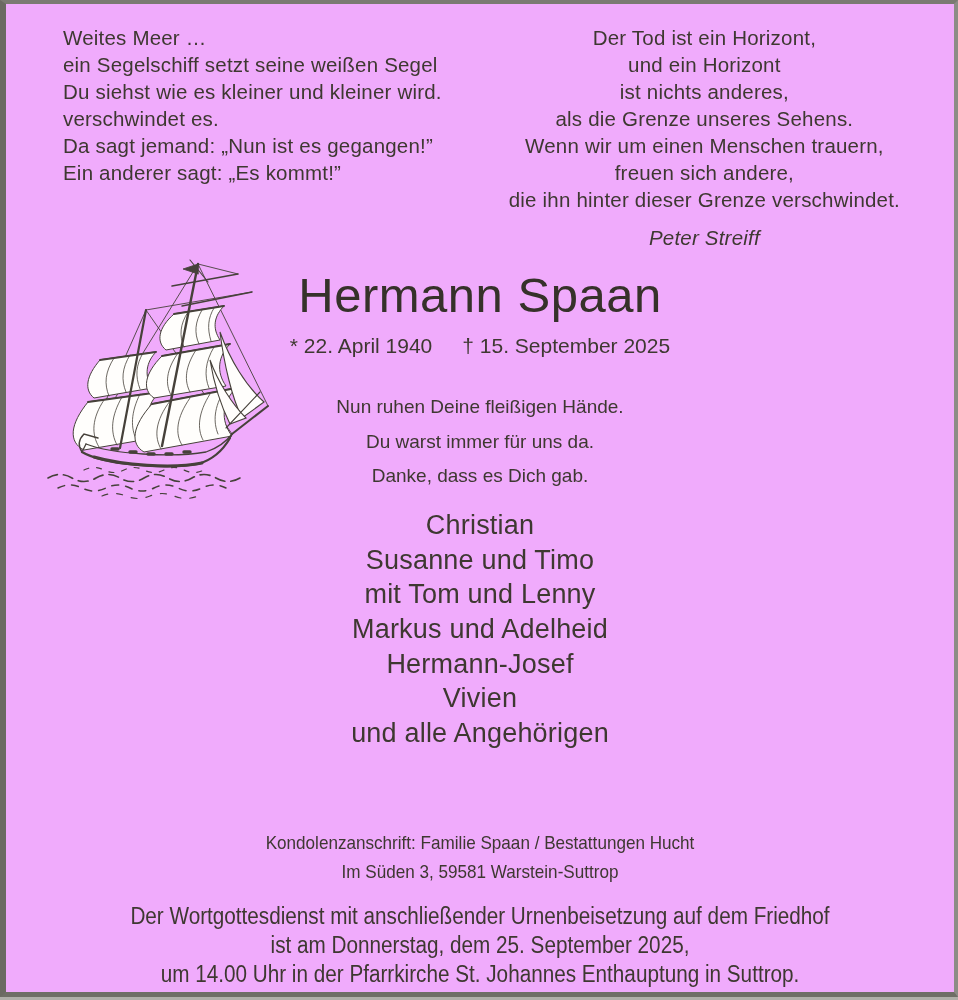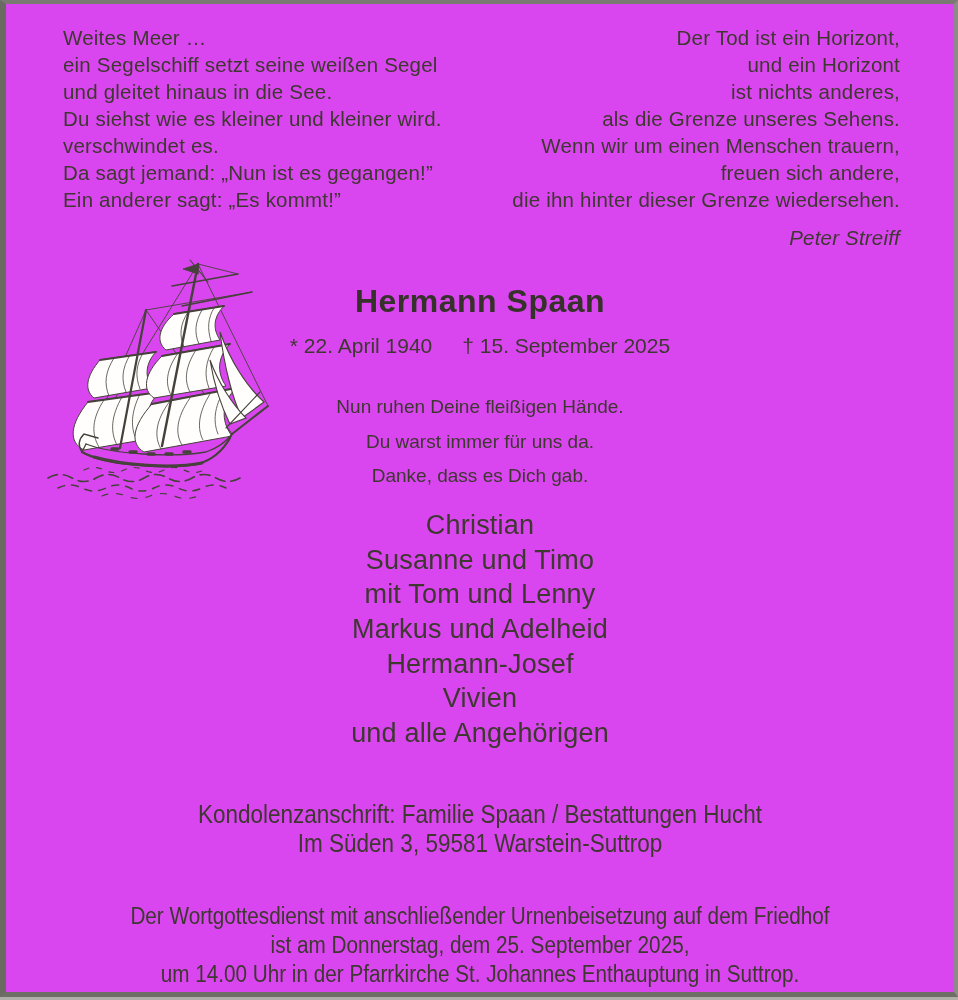--- a/index.html
+++ b/index.html
@@ -6,85 +6,84 @@
   body {
     width: 958px; height: 1000px;
     background: #b0afa9;
     font-family: "Liberation Sans", "DejaVu Sans", sans-serif;
     overflow: hidden;
   }
   .sheet {
     position: relative;
     width: 958px; height: 997px;
     box-sizing: border-box;
-    background: #d946ef;
+    background: #f0abfc;
     border-style: solid;
     border-color: #7b7a72 #8d8c86 #6f6e66 #6b6a62; 
     border-width: 4px 4px 5px 6px;
     color: #3e3831;
   }
   .line { white-space: nowrap; }
 
   
   .poem {
     position: absolute; left: 57px; top: 20px;
     font-size: 20.5px; line-height: 27px; letter-spacing: 0.2px;
   }
   .quote {
     position: absolute; right: 54px; top: 20px;
     font-size: 20.5px; line-height: 27px; letter-spacing: 0.2px;
-    text-align: right;
+    text-align: center;
   }
   .attribution { margin-top: 11px; font-style: italic; }
 
   
   .ship { position: absolute; left: 36px; top: 244px; }
 
   .centered { position: absolute; left: 0; right: 0; text-align: center; }
 
   .name {
-    top: 263px; margin: 16px;
-    font-size: 32px; font-weight: bold; letter-spacing: 0.5px;
+    top: 263px; margin: 0;
+    font-size: 49px; font-weight: normal; letter-spacing: 0.5px;
     color: #36312a;
   }
   .dates { top: 330px; font-size: 21px; }
   .dates .death { margin-left: 30px; }
 
   .verse { top: 386px; font-size: 19px; line-height: 34.5px; }
 
   .mourners { top: 504px; font-size: 27px; line-height: 34px; letter-spacing: 0.2px; }
   .mourners .gap { margin-top: 1px; }
 
-  .condolence { top: 796px; font-size: 25px; line-height: 29px; }
+  .condolence { top: 824px; font-size: 19px; line-height: 29px; }
   .service    { top: 898px; font-size: 23px; line-height: 29px; }
   .squeeze { display: block; transform: scaleX(0.9); transform-origin: 50% 0; }
 </style>
 </head>
 <body>
 
 <div class="sheet">
 
   <div class="poem">
     <div class="line">Weites Meer …</div>
     <div class="line">ein Segelschiff setzt seine weißen Segel</div>
-    <div class="line">und gleitet hinaus in die See.</div>
     <div class="line">Du siehst wie es kleiner und kleiner wird.</div>
     <div class="line">verschwindet es.</div>
     <div class="line">Da sagt jemand: „Nun ist es gegangen!”</div>
     <div class="line">Ein anderer sagt: „Es kommt!”</div>
   </div>
 
   <div class="quote">
     <div class="line">Der Tod ist ein Horizont,</div>
     <div class="line">und ein Horizont</div>
     <div class="line">ist nichts anderes,</div>
     <div class="line">als die Grenze unseres Sehens.</div>
     <div class="line">Wenn wir um einen Menschen trauern,</div>
     <div class="line">freuen sich andere,</div>
-    <div class="line">die ihn hinter dieser Grenze wiedersehen.</div>
+    <div class="line">die ihn hinter dieser Grenze verschwindet.</div>
     <div class="attribution">Peter Streiff</div>
   </div>
 
   <svg class="ship" width="232" height="252" viewBox="0 0 232 252" aria-hidden="true">
     <g stroke="#46413a" fill="none" stroke-linecap="round" stroke-width="1">
 
       <g stroke-width="0.9">
         <path d="M156,16 L226,158"></path>
         <path d="M156,16 L46,194"></path>
         <path d="M104,62 L190,186"></path>

